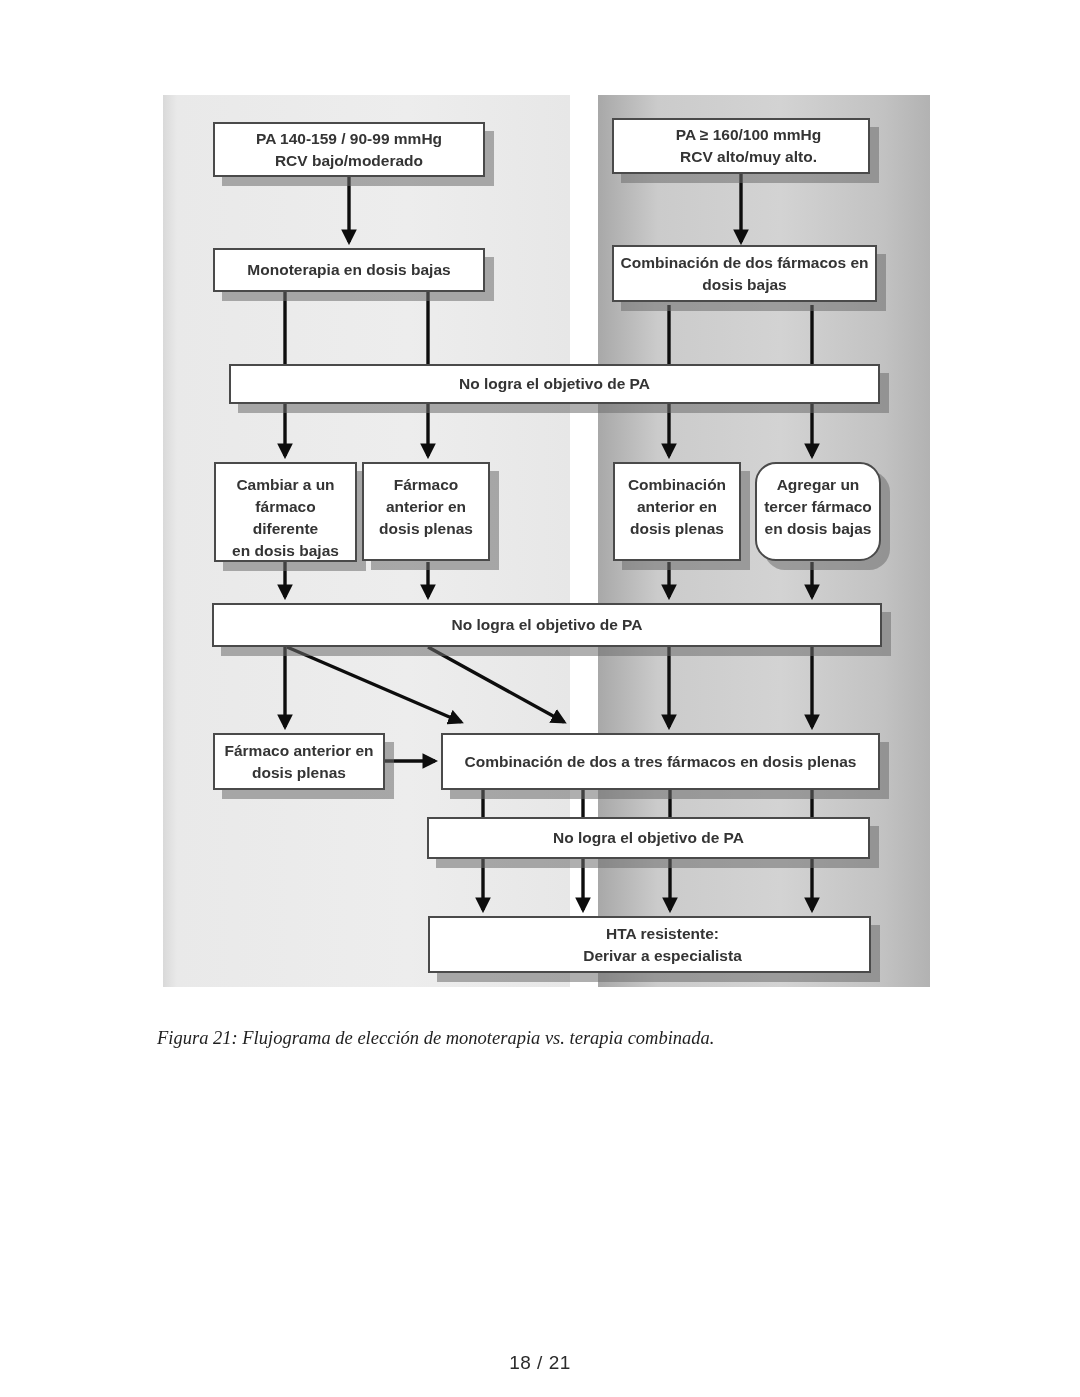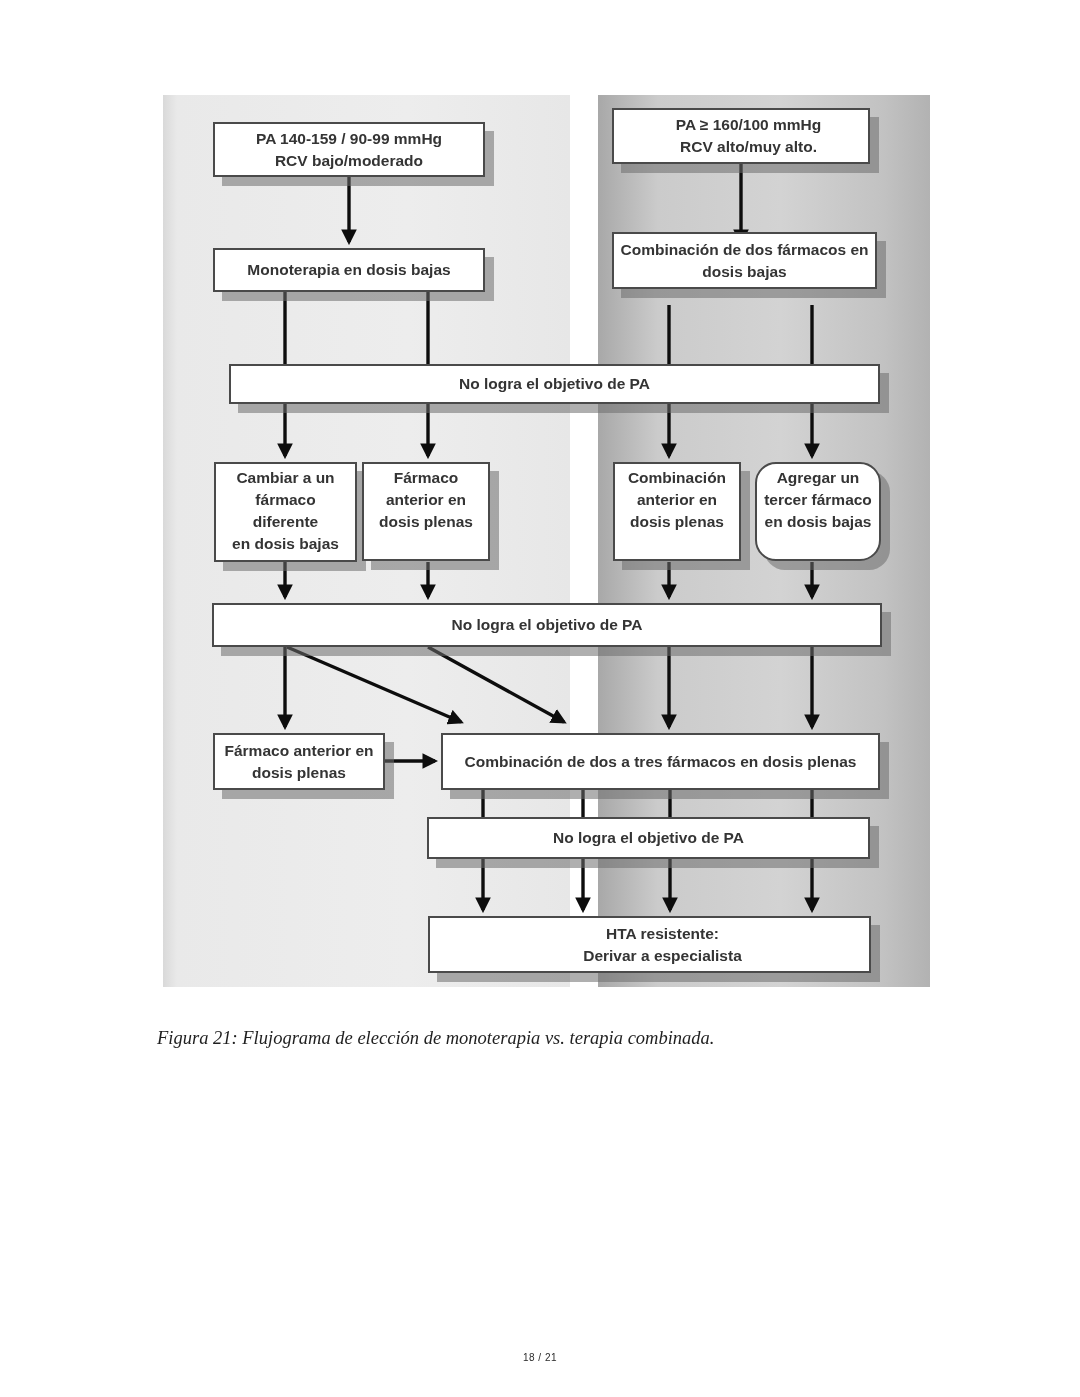--- a/index.html
+++ b/index.html
@@ -19,29 +19,29 @@
   }
   svg.wires{position:absolute;left:0;top:0;pointer-events:none;}
   .node{
     position:absolute;background:#ffffff;border:2px solid #4a4a4a;
     box-shadow:9px 9px 0 rgba(110,110,110,0.55);
     display:flex;align-items:center;justify-content:center;
     text-align:center;white-space:pre-line;
     font-size:15.5px;font-weight:bold;color:#343434;line-height:1.42;
     box-sizing:border-box;padding:4px 6px;
   }
-  .node.top{align-items:flex-start;padding-top:3px;}
+  .node.top{align-items:flex-start;padding-top:10px;}
   .caption{
     position:absolute;left:157px;top:1028px;width:640px;
     font-family:Liberation Serif, serif;font-style:italic;
     font-size:18.5px;color:#1f1f1f;
   }
   .page-num{
     position:absolute;left:0;right:0;top:1352px;text-align:center;
-    font-size:10px;color:#2b2b2b;letter-spacing:0.5px;
+    font-size:19px;color:#2b2b2b;letter-spacing:0.5px;
   }
 </style>
 </head>
 <body>
 
 <div class="figure-wrap">
   <div class="panel panel-left"></div>
   <div class="panel panel-right"></div>
 
   <svg class="wires" width="775" height="900" viewBox="0 0 775 900">
@@ -86,26 +86,26 @@
       <path d="M328,769 V820" marker-end="url(#ah)"></path>
       <path d="M428,769 V820" marker-end="url(#ah)"></path>
       <path d="M515,769 V820" marker-end="url(#ah)"></path>
       <path d="M657,769 V820" marker-end="url(#ah)"></path>
     </g>
   </svg>
 
   <div class="node" style="left:58px;top:18px;width:272px;height:55px;margin-top:14px;">PA 140-159 / 90-99 mmHg
 RCV bajo/moderado</div>
 
-  <div class="node" style="left:457px;top:18px;width:258px;height:56px;padding-left:21px;">PA ≥ 160/100 mmHg
+  <div class="node" style="left:457px;top:28px;width:258px;height:56px;padding-left:21px;">PA ≥ 160/100 mmHg
 RCV alto/muy alto.</div>
 
   <div class="node" style="left:58px;top:158px;width:272px;height:44px;">Monoterapia en dosis bajas</div>
 
-  <div class="node" style="left:457px;top:142px;width:265px;height:57px;">Combinación de dos fármacos en
+  <div class="node" style="left:457px;top:155px;width:265px;height:57px;">Combinación de dos fármacos en
 dosis bajas</div>
 
   <div class="node" style="left:74px;top:274px;width:651px;height:40px;">No logra el objetivo de PA</div>
 
   <div class="node top" style="left:59px;top:372px;width:143px;height:100px;">Cambiar a un
 fármaco diferente
 en dosis bajas</div>
 
   <div class="node top" style="left:207px;top:372px;width:128px;height:99px;">Fármaco
 anterior en

